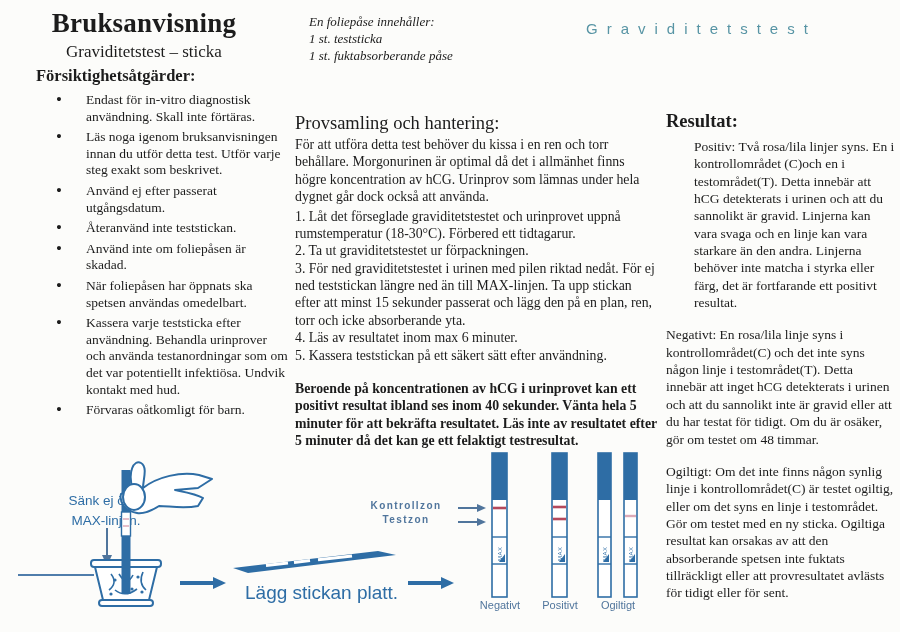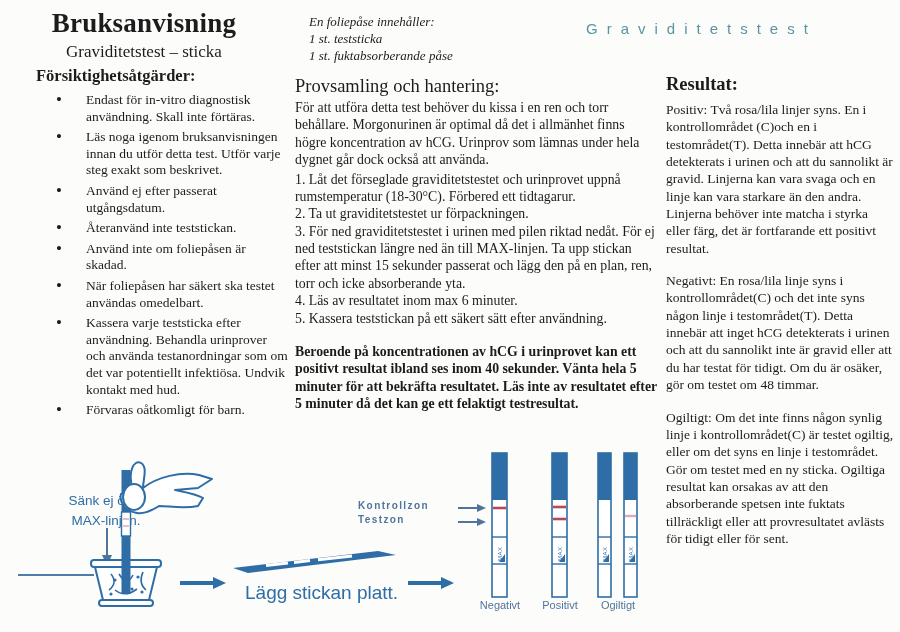--- a/index.html
+++ b/index.html
@@ -13,21 +13,21 @@
   
   .title-block{left:34px; top:8px; width:220px; text-align:center;}
   .title{font-size:27px; font-weight:700; letter-spacing:.2px;}
   .subtitle{font-size:17px; margin-top:3px;}
   .pkg-note{left:309px; top:13px; font-style:italic; font-size:13px; line-height:1.32;}
   .brand{left:586px; top:20px; font-family:"Liberation Sans",sans-serif;
          font-size:15px; letter-spacing:9px; color:var(--brand,#5794a4); font-weight:500;}
 
   
   .h-bold{font-weight:700; font-size:16.5px;}
-  .h-big{font-size:18.5px;}
+  .h-big{font-size:18.5px;margin-top:37px;}
   .left-col{left:36px; top:66px; width:252px;}
   .bullets{list-style:none; margin:6px 0 0 0; padding:0; font-size:13.5px; line-height:1.23;}
   .bullets li{position:relative; padding-left:50px; margin-bottom:4px;}
   .bullets li::before{content:"\2022"; position:absolute; left:20px; top:-2px; font-size:17px;}
 
   .mid-col{left:295px; top:76px; width:363px;}
   .mid-col p{margin:2px 0 0 0; font-size:13.8px; line-height:1.26;}
   .mid-head2{margin-top:15px;}
   .steps{margin-top:2px;}
   .steps div{font-size:13.8px; line-height:1.26;}
@@ -35,21 +35,21 @@
 
   .right-col{left:666px; top:74px; width:229px;}
   .right-col p{margin:0 0 0 0; font-size:13.5px; line-height:1.285;}
   .right-col .gap{margin-top:15px;}
 
   
   .dip-note{left:46px; top:491px; width:120px; text-align:center;
     font-family:"Liberation Sans",sans-serif; font-size:13.5px; line-height:1.45;
     color:var(--accent,#35699f);}
   .hline{left:18px; top:574px; width:76px; height:2px; background:#4f7dab;}
-  .zone-labels{left:358px; top:499px; width:96px; text-align:left;
+  .zone-labels{left:358px; top:499px; width:96px; text-align:center;
     font-family:"Liberation Sans",sans-serif; font-size:10px; letter-spacing:1.4px;
     line-height:14px; color:var(--label,#5d7fa0); font-weight:700;}
   .flat-note{left:245px; top:575px; font-family:"Liberation Sans",sans-serif;
     font-size:19px; color:var(--accent,#35699f);margin-top:7px;}
   .stick-label{top:599px; transform:translateX(-50%);
     font-family:"Liberation Sans",sans-serif; font-size:11px; color:var(--label,#4a6f96);}
 
   
   .bs{stroke:var(--accent,#2e6da5); fill:none;}
   .bf{fill:var(--accent,#2e6da5);}
@@ -82,21 +82,21 @@
   <div class="abs brand">Graviditetstest</div>
 
   <div class="abs left-col">
     <div class="h-bold">Försiktighetsåtgärder:</div>
     <ul class="bullets">
       <li>Endast för in-vitro diagnostisk användning. Skall inte förtäras.</li>
       <li>Läs noga igenom bruksanvisningen innan du utför detta test. Utför varje steg exakt som beskrivet.</li>
       <li>Använd ej efter passerat utgångsdatum.</li>
       <li>Återanvänd inte teststickan.</li>
       <li>Använd inte om foliepåsen är skadad.</li>
-      <li>När foliepåsen har säkert ska testet användas omedelbart.</li>
+      <li>När foliepåsen har öppnats ska spetsen användas omedelbart.</li>
       <li>Kassera varje teststicka efter användning. Behandla urinprover och använda testanordningar som om det var potentiellt infektiösa. Undvik kontakt med hud.</li>
       <li>Förvaras oåtkomligt för barn.</li>
     </ul>
   </div>
 
   <div class="abs mid-col">
     <div class="h-big">Provsamling och hantering:</div>
     <p>För att utföra detta test behöver du kissa i en ren och torr behållare.  Morgonurinen är optimal då det i allmänhet finns högre koncentration av hCG. Urinprov som lämnas under hela dygnet går dock också att använda.</p>
 
     <div class="steps">
@@ -105,21 +105,21 @@
       <div>3. För ned graviditetstestet i urinen med pilen riktad nedåt. För ej ned teststickan längre ned än till MAX-linjen. Ta upp stickan efter att minst 15 sekunder passerat och lägg den på en plan, ren, torr och icke absorberande yta.</div>
       <div>4. Läs av resultatet inom max 6 minuter.</div>
       <div>5. Kassera teststickan på ett säkert sätt efter användning.</div>
     </div>
 
     <p class="warning">Beroende på koncentrationen av hCG i urinprovet kan ett positivt resultat ibland ses inom 40 sekunder. Vänta hela 5 minuter för att bekräfta resultatet. Läs inte av resultatet efter 5 minuter då det kan ge ett felaktigt testresultat.</p>
   </div>
 
   <div class="abs right-col">
     <div class="h-bold h-big">Resultat:</div>
-    <p class="gap" style="margin-top:6px;">Positiv: Två rosa/lila linjer syns. En i kontrollområdet (C)och en i testområdet(T).  Detta innebär att hCG detekterats i urinen och att du sannolikt är gravid. Linjerna kan vara svaga och en linje kan vara starkare än den andra. Linjerna behöver inte matcha i styrka eller färg, det är fortfarande ett positivt resultat.</p>
+    <p class="gap" style="margin-top:6px;margin-left:28px;">Positiv: Två rosa/lila linjer syns. En i kontrollområdet (C)och en i testområdet(T).  Detta innebär att hCG detekterats i urinen och att du sannolikt är gravid. Linjerna kan vara svaga och en linje kan vara starkare än den andra. Linjerna behöver inte matcha i styrka eller färg, det är fortfarande ett positivt resultat.</p>
     <p class="gap">Negativt: En rosa/lila linje syns i kontrollområdet(C) och det inte syns någon linje i testområdet(T). Detta innebär att inget hCG detekterats i urinen och att du sannolikt inte är gravid eller att du har testat för tidigt. Om du är osäker, gör om testet om 48 timmar.</p>
     <p class="gap">Ogiltigt: Om det inte finns någon synlig linje i kontrollområdet(C) är testet ogiltig, eller om det syns en linje i testområdet. Gör om testet med en ny sticka. Ogiltiga resultat kan orsakas av att den absorberande spetsen inte fuktats tillräckligt eller att provresultatet avlästs för tidigt eller för sent.</p>
   </div>
 
   <div class="abs dip-note">
     <div>Sänk ej över</div>
     <div>MAX-linjen.</div>
   </div>
 
   <svg class="abs zarrow" style="left:100px;top:528px;" width="14" height="38">

